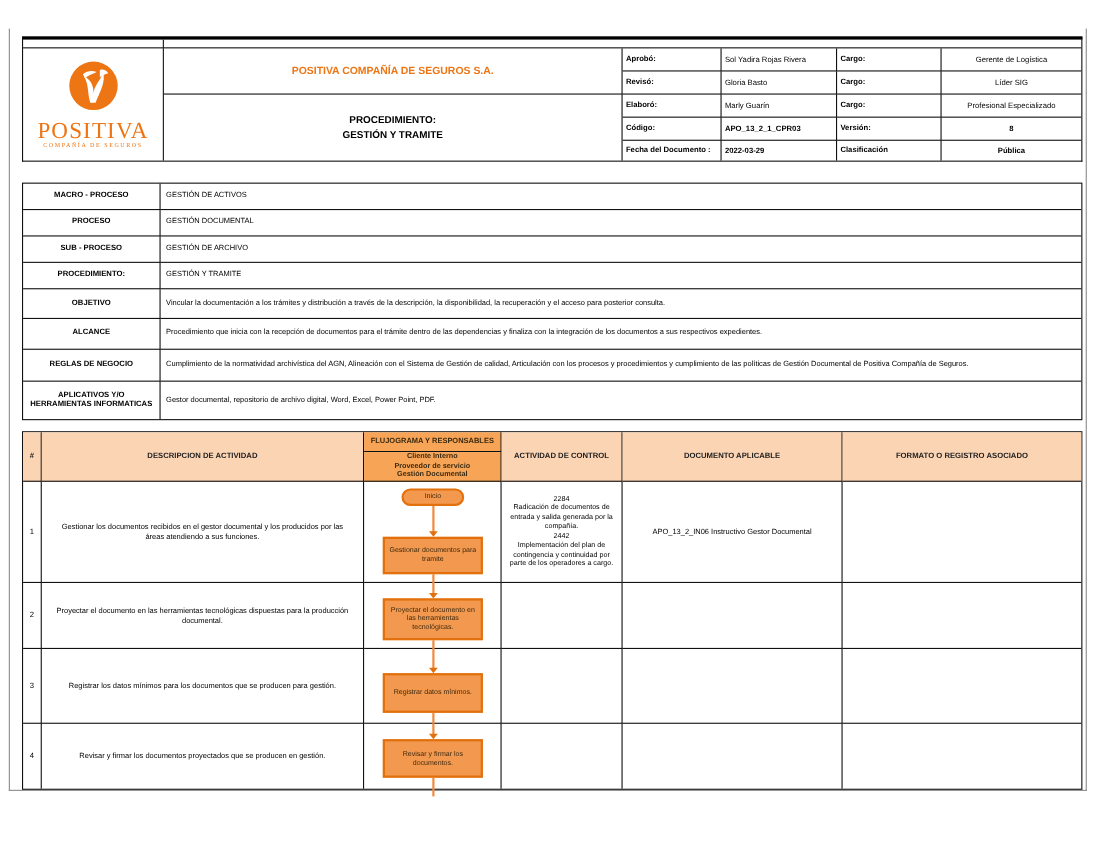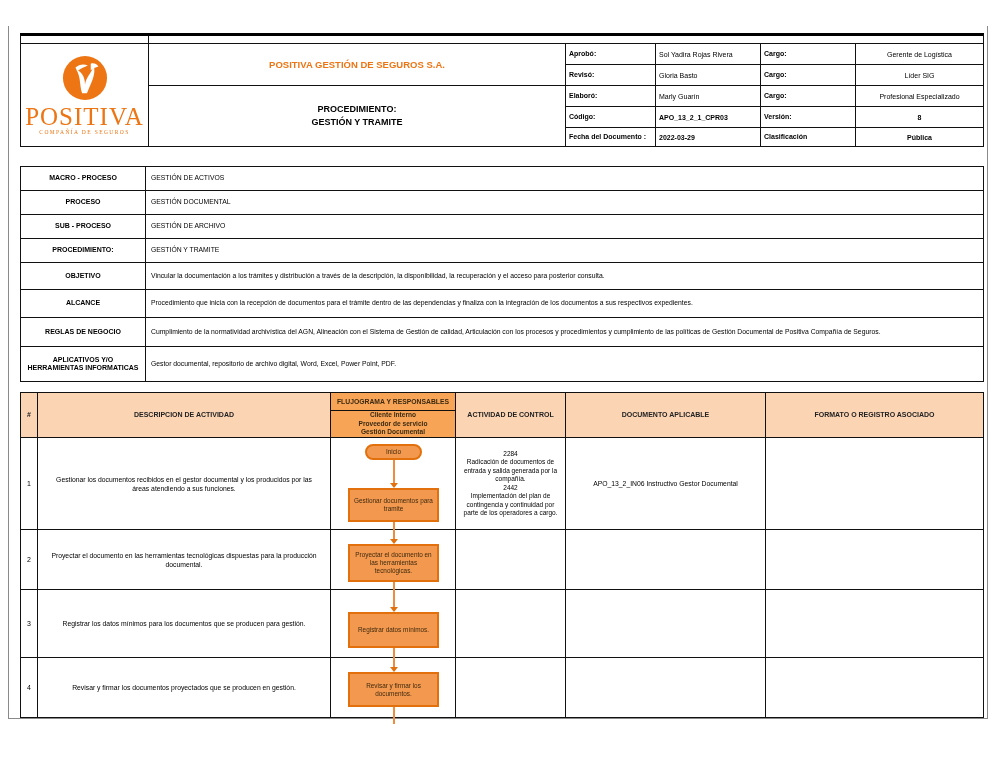--- a/index.html
+++ b/index.html
@@ -28,21 +28,21 @@
   .c-thin-right{grid-row:1;grid-column:2/7;}
   .c-logo{grid-row:2/7;grid-column:1;display:flex;flex-direction:column;align-items:center;justify-content:center;gap:2px;}
   .c-company{grid-row:2/4;grid-column:2;display:flex;align-items:center;justify-content:center;
     font-weight:bold;font-size:9.5px;color:#ED7514;text-align:center;}
   .c-proc{grid-row:4/7;grid-column:2;display:flex;flex-direction:column;align-items:center;justify-content:center;
     font-weight:bold;font-size:9px;line-height:13px;text-align:center;}
   .m-label{font-weight:bold;font-size:7px;display:flex;align-items:center;padding:0 3px;line-height:8px;}
   .m-value{font-size:7px;display:flex;align-items:center;padding:0 3px;}
   .m-value.center{justify-content:center;text-align:center;padding:0 2px;}
   .m-value.bold{font-weight:bold;}
-  .logo-word{font-family:"Liberation Serif",serif;font-size:25px;letter-spacing:1px;color:#ED7514;line-height:20px;}
+  .logo-word{font-family:"Liberation Serif",serif;font-size:21px;letter-spacing:1px;color:#ED7514;line-height:20px;}
   .logo-tag{font-size:5.5px;letter-spacing:1.4px;color:#ED7514;font-family:"Liberation Serif",serif;}
 
   
   .info{
     position:absolute;left:20px;top:166px;width:964px;
     border:1px solid #111;display:grid;
     grid-template-columns:125px 1fr;
     grid-template-rows:24px 24px 24px 24px 27px 28px 29px 34px;
     box-sizing:border-box;
   }
@@ -109,21 +109,21 @@
           <circle cx="24" cy="24" r="23" fill="#ED7514"></circle>
           <path d="M21 40 C18 31 20 24 15 15 C23 19 24 26 24 31 C25 23 31 19 33 11 C36 20 30 30 26 40 Z" fill="#fff"></path>
           <path d="M14 13 C18 10 22 9 27 11 C23 13 19 14 16 17 Z" fill="#fff"></path>
           <path d="M30 9 C33 8 36 9 38 12 C35 13 32 14 30 16 Z" fill="#fff"></path>
         </svg>
       </span>
       <span class="logo-word">POSITIVA</span>
       <span class="logo-tag">COMPAÑÍA DE SEGUROS</span>
     </div>
 
-    <div class="c-company bR bB">POSITIVA GESTIÓN DE SEGUROS S.A.</div>
+    <div class="c-company bR bB">POSITIVA COMPAÑÍA DE SEGUROS S.A.</div>
     <div class="c-proc bR">
       <span>PROCEDIMIENTO:</span>
       <span>GESTIÓN Y TRAMITE</span>
     </div>
 
     <div class="m-label bR bB" style="grid-row:2;grid-column:3">Aprobó:</div>
     <div class="m-value bR bB" style="grid-row:2;grid-column:4">Sol Yadira Rojas Rivera</div>
     <div class="m-label bR bB" style="grid-row:2;grid-column:5">Cargo:</div>
     <div class="m-value center bB" style="grid-row:2;grid-column:6">Gerente de Logística</div>
 

